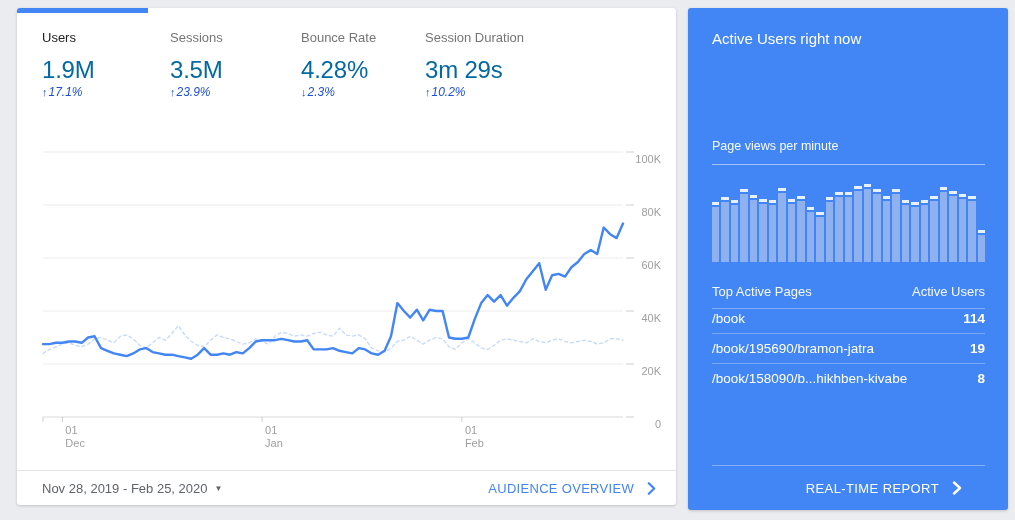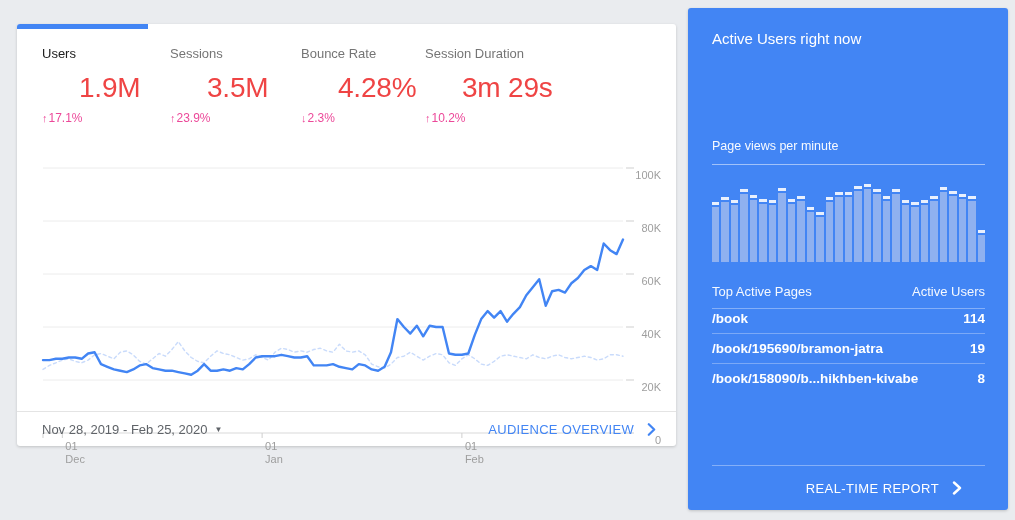--- a/index.html
+++ b/index.html
@@ -5,31 +5,31 @@
   html,body{margin:0;padding:0;}
   body{
     width:1015px;height:520px;overflow:hidden;
     background:#eaecef;
     font-family:"Liberation Sans","DejaVu Sans",sans-serif;
     position:relative;
   }
   .card{position:absolute;border-radius:3px;box-shadow:0 1px 3px rgba(0,0,0,.18);}
 
   
-  .overview{left:17px;top:24px;width:659px;height:422px;background:#fff;}
+  .overview{left:17px;top:8px;width:659px;height:497px;background:#fff;}
   .tab-indicator{position:absolute;left:0;top:0;width:131px;height:5px;background:#4285f4;border-radius:3px 0 0 0;}
   .metrics{display:flex;padding:22px 0 0 25px;}
   .metric{cursor:pointer;}
   .metric:nth-child(1){width:128px;}
   .metric:nth-child(2){width:131px;}
   .metric:nth-child(3){width:124px;}
   .m-label{font-size:13px;color:#757575;margin-bottom:11px;}
   .metric--active .m-label{color:#212121;font-weight:500;}
-  .m-value{font-size:28px;color:#ef4444;letter-spacing:-.2px;margin-left:37px;}
-  .m-delta{font-size:12px;color:#ec4899;margin-top:7px;}
+  .m-value{font-size:24px;color:#0369a1;letter-spacing:-.2px;}
+  .m-delta{font-size:12px;color:#1d4ed8;margin-top:1px;font-style:italic;}
   .m-delta .arr{font-size:11px;margin-right:1px;}
   #main-chart{position:absolute;left:0;top:130px;}
   .ax{font:11px "Liberation Sans","DejaVu Sans",sans-serif;fill:#9e9e9e;}
   .ov-footer{
     position:absolute;left:0;bottom:0;width:100%;height:35px;box-sizing:border-box;
     border-top:1px solid #e4e4e4;display:flex;align-items:center;justify-content:space-between;
     padding:0 20px 0 25px;
   }
   .date-range{font-size:13px;color:#5f6368;display:flex;align-items:center;gap:7px;cursor:pointer;}
   .caret{font-size:8px;color:#5f6368;}
@@ -46,21 +46,21 @@
   .rt-pv-divider{position:absolute;top:156px;left:0;right:0;border-top:1px solid rgba(255,255,255,.5);}
   .rt-bars{position:absolute;top:174px;left:0;right:0;height:80px;display:flex;align-items:flex-end;gap:2px;}
   .bar{position:relative;flex:1;height:80px;}
   .bar-cap{position:absolute;left:0;right:0;height:3px;background:#e9f0fd;}
   .bar-body{position:absolute;left:0;right:0;bottom:0;background:#8fb1f0;}
   .rt-thead{position:absolute;top:276px;left:0;right:0;display:flex;justify-content:space-between;
     font-size:13px;font-weight:500;color:rgba(255,255,255,.95);padding-bottom:9px;border-bottom:1px solid rgba(255,255,255,.35);}
   .rt-rows{position:absolute;top:296px;left:0;right:0;}
   .rt-row{height:29px;display:flex;align-items:center;justify-content:space-between;border-bottom:1px solid rgba(255,255,255,.3);}
   .rt-row:last-child{border-bottom:none;}
-  .rt-path{font-size:13.5px;font-weight:700;}
+  .rt-path{font-size:13.5px;font-weight:400;}
   .rt-users{font-size:13.5px;font-weight:700;}
   .rt-footer{position:absolute;left:0;right:0;bottom:0;height:44px;border-top:1px solid rgba(255,255,255,.35);
     display:flex;align-items:center;justify-content:flex-end;padding:0 23px;}
   .rt-link{color:#ffffff;letter-spacing:.4px;}
 </style>
 </head>
 <body>
 
 <div class="page">
 

